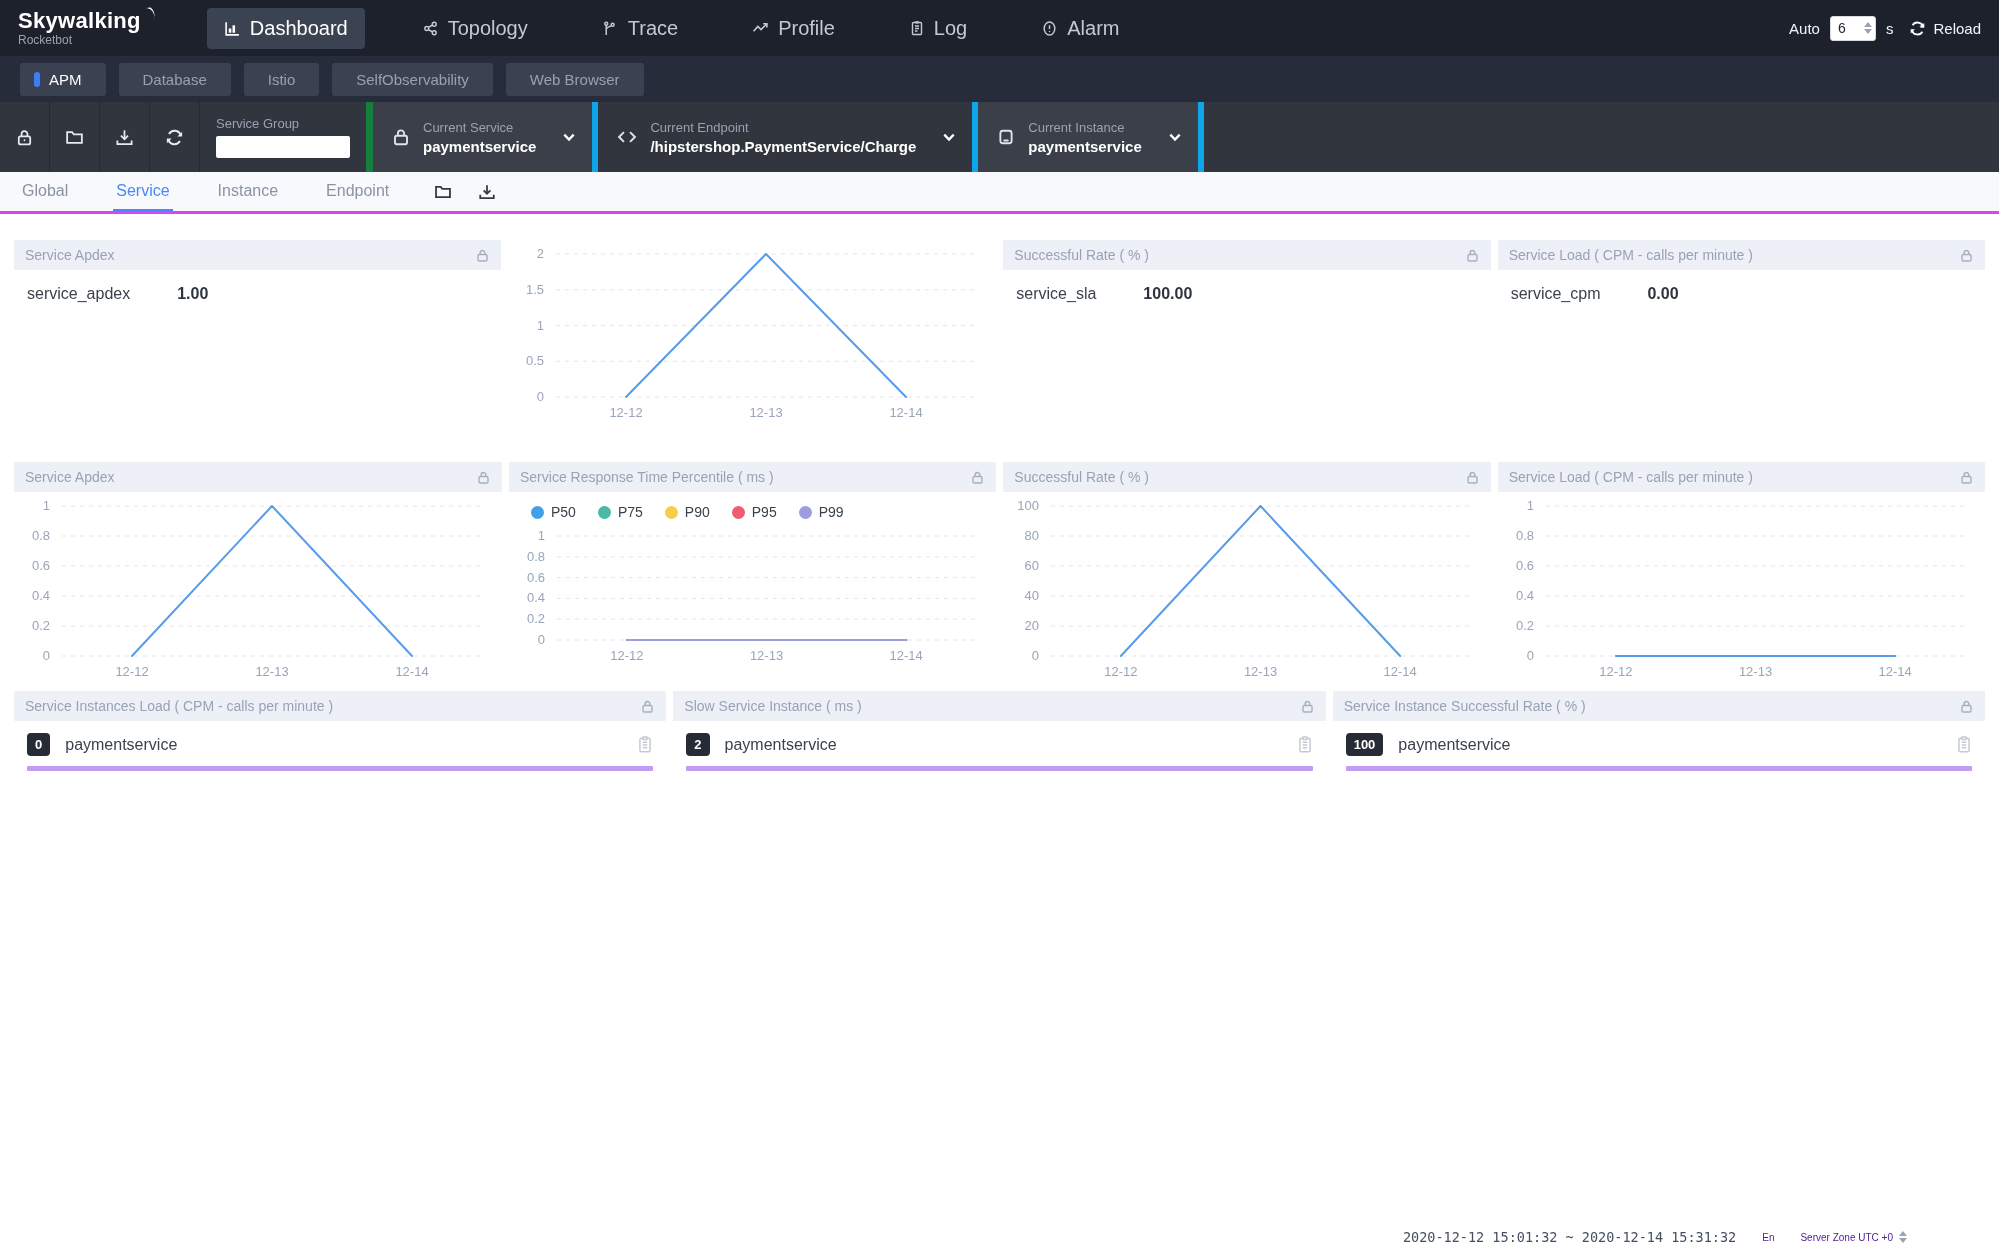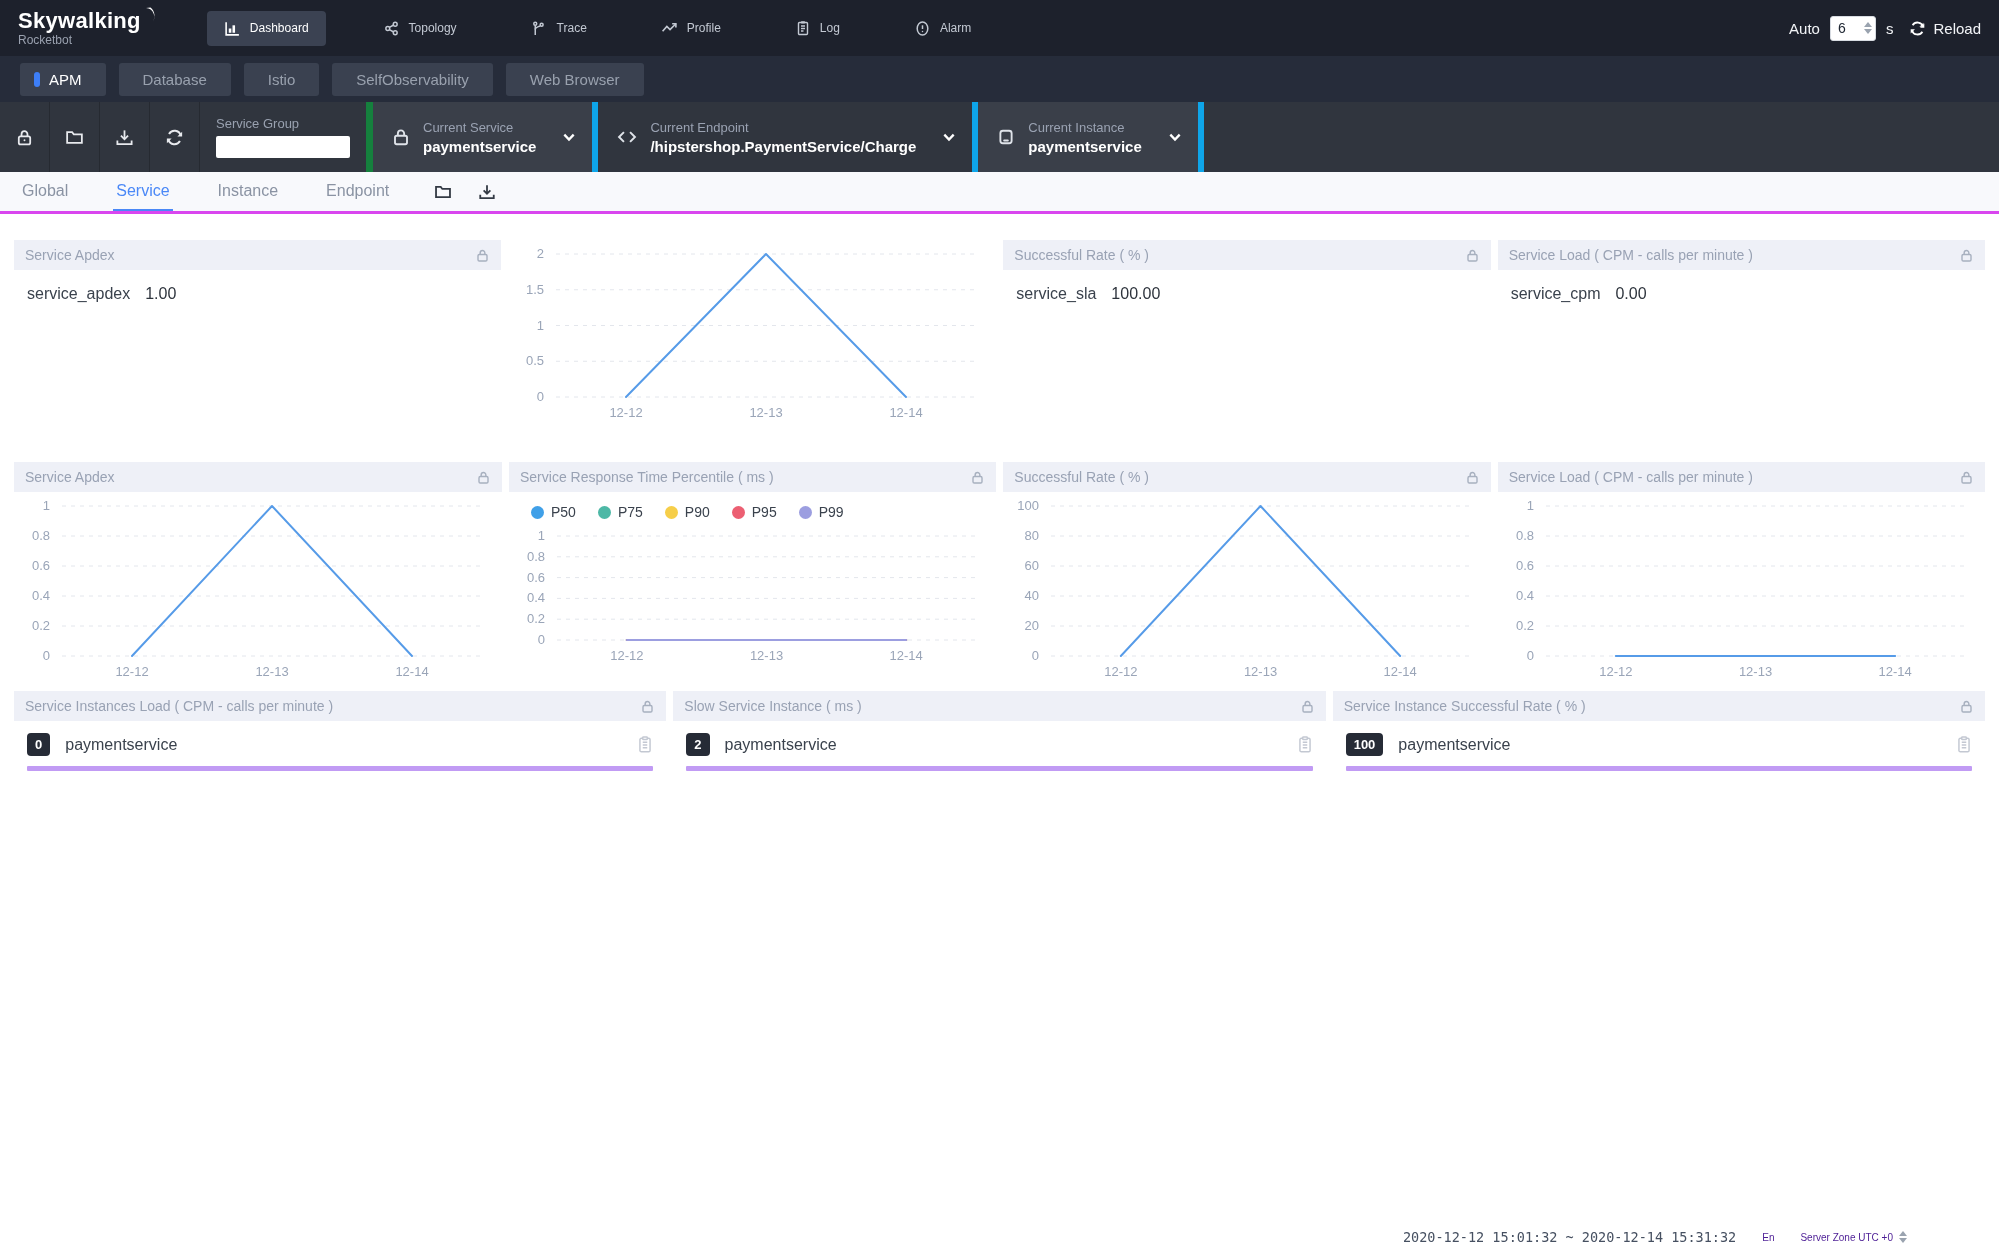--- a/index.html
+++ b/index.html
@@ -7,21 +7,21 @@
   body { font-family:"Liberation Sans","DejaVu Sans",sans-serif; background:#ffffff; position:relative; overflow:hidden; }
 
   
   .topbar { height:56px; background:#1d212c; display:flex; align-items:center; padding:0 18px; }
   .brand { display:flex; flex-direction:column; margin-right:48px; position:relative; }
   .brand-line { display:flex; align-items:flex-start; }
   .brand-title { color:#fff; font-size:22px; font-weight:700; letter-spacing:.3px; line-height:22px; }
   .brand-moon { margin-left:2px; margin-top:-3px; }
   .brand-sub { color:#9aa1af; font-size:12px; margin-top:1px; }
   .nav { display:flex; align-items:center; gap:14px; }
-  .nav-item { display:flex; align-items:center; gap:9px; color:#c3c9d3; font-size:12px; padding:9px 17px; border-radius:4px; margin-right:26px; cursor:pointer; white-space:nowrap; }
+  .nav-item { display:flex; align-items:center; gap:9px; color:#c3c9d3; font-size:20px; padding:9px 17px; border-radius:4px; margin-right:26px; cursor:pointer; white-space:nowrap; }
   .nav-item.active { background:#3b4252; color:#ffffff; margin-right:26px; }
   .nav-item svg { flex:0 0 auto; }
   .topbar-right { margin-left:auto; display:flex; align-items:center; gap:10px; color:#f2f4f7; font-size:15px; }
   .auto-input { width:46px; height:25px; background:#fff; border:1px solid #d8dce2; border-radius:3px; display:flex; align-items:center; justify-content:space-between; padding:0 3px 0 7px; }
   .auto-input input { width:22px; border:none; outline:none; font-size:14px; color:#1c2430; font-family:inherit; background:transparent; }
   .spin-col { display:flex; flex-direction:column; gap:2px; align-items:center; cursor:pointer; }
   .spin-col i { width:0; height:0; border-left:4px solid transparent; border-right:4px solid transparent; display:block; }
   .spin-col i.up { border-bottom:5px solid #9aa3af; }
   .spin-col i.dn { border-top:5px solid #9aa3af; }
   .reload-wrap { display:flex; align-items:center; gap:7px; margin-left:6px; cursor:pointer; }
@@ -56,22 +56,22 @@
   .content { padding:26px 14px 0; background:#fff; }
   .grid4 { display:grid; grid-template-columns:repeat(4,1fr); gap:7px; margin-bottom:7px; }
   .grid3 { display:grid; grid-template-columns:repeat(3,1fr); gap:7px; }
   .card { background:#fff; }
   .card-header { height:30px; background:#eef0f7; display:flex; align-items:center; padding:0 11px; }
   .card-title { color:#99a2b4; font-size:14px; flex:1; white-space:nowrap; overflow:hidden; }
   .lock { color:#a7b0bf; display:flex; cursor:pointer; }
   .h215 .card-body { height:185px; }
   .h222 .card-body { height:192px; }
   .card-body { position:relative; }
-  .value-line { padding:15px 13px; font-size:16px; color:#3a424d; display:flex; gap:15px; align-items:flex-start; }
-  .value-line .vv { font-weight:400; color:#2e343d; }
+  .value-line { padding:15px 13px; font-size:16px; color:#3a424d; display:flex; gap:31px; align-items:flex-start; }
+  .value-line .vv { font-weight:700; color:#2e343d;margin-left:16px; }
   .chart-box { width:100%; height:185px; }
   .chart-box.tall { height:192px; }
   .chart-box.short { height:146px; }
   .legend { display:flex; gap:22px; padding:12px 14px 2px 22px; }
   .lg-item { display:flex; align-items:center; gap:7px; font-size:14px; color:#3a424d; cursor:pointer; }
   .lg-dot { width:13px; height:13px; border-radius:50%; display:inline-block; }
 
   
   .inst-body { padding:12px 13px 0; }
   .inst-row { display:flex; align-items:center; gap:15px; }

